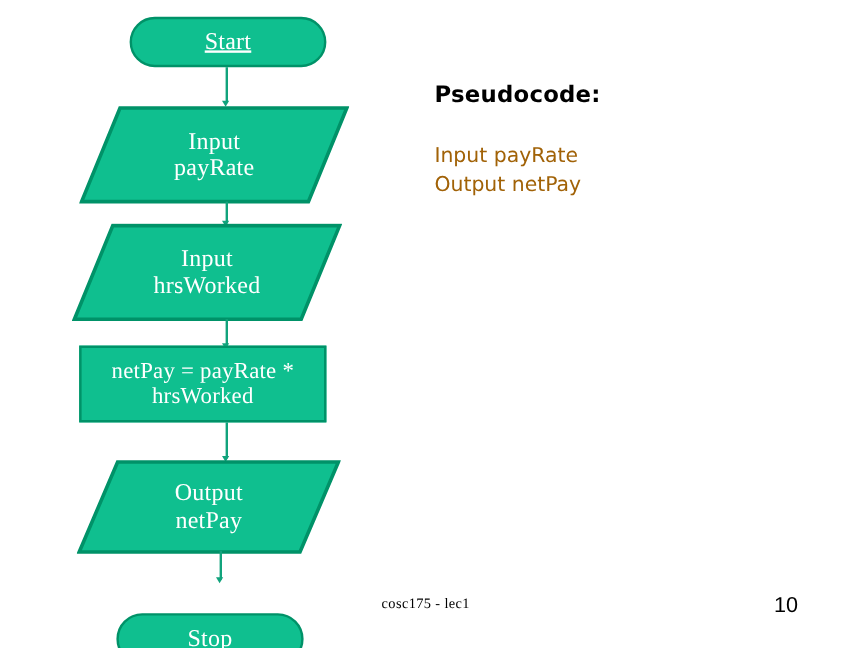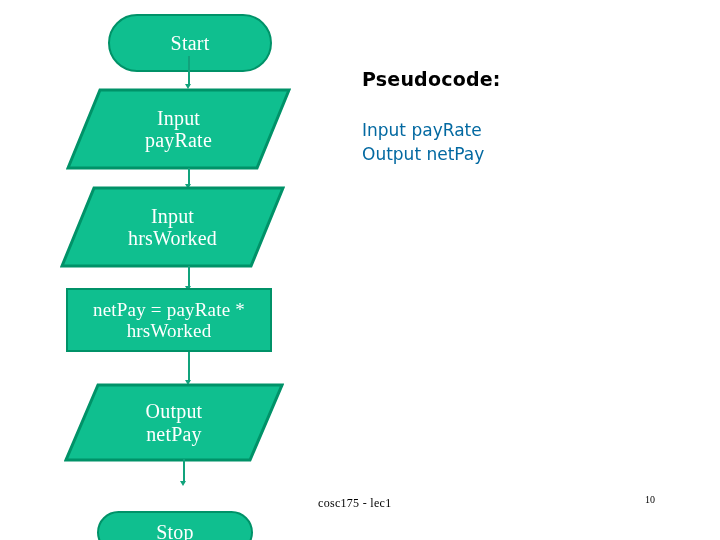--- a/index.html
+++ b/index.html
@@ -104,21 +104,21 @@
     font-family: "DejaVu Sans", sans-serif;
     font-weight: bold;
     font-size: 19px;
     color: #000000;
     margin: 0 0 28px 0;
     letter-spacing: 0.2px;
   }
   #pseudocode-lines {
     font-family: "DejaVu Sans", sans-serif;
     font-size: 17px;
-    color: #0369a1;
+    color: #a16207;
     line-height: 1.44;
     white-space: nowrap;
   }
   #pseudocode-lines .code-line {
     display: block;
   }
 
   
   #footer-label {
     position: absolute;
@@ -126,33 +126,33 @@
     top: 496px;
     font-family: "Liberation Serif", serif;
     font-size: 12px;
     color: #000000;
     letter-spacing: 0.3px;
   }
   #footer-page-number {
     position: absolute;
     left: 645px;
     top: 494px;
-    font-family: Liberation Serif, serif;
-    font-size: 10px;
+    font-family: Liberation Sans, sans-serif;
+    font-size: 18px;
     color: #000000;
   }
 </style>
 </head>
 <body>
 
 <div id="slide">
 
   <div id="flowchart">
 
-    <div class="node terminator" style="left:108px; top:14px; width:164px; height:58px;">
+    <div class="node terminator" style="left:108px; top:14px; width:164px; height:42px;text-decoration:underline;">
       <span>Start</span>
     </div>
 
     <div class="connector" style="left:188px; top:56px; height:29px;"></div>
     <div class="arrowhead" style="left:185px; top:84px;"></div>
 
     <div class="node io" style="left:66px; top:88px; width:225px; height:82px;">
       <svg class="io-shape" viewBox="0 0 225 82" preserveAspectRatio="none">
         <polygon points="34,2 223,2 191,80 2,80" fill="#0FBF8F" stroke="#009268" stroke-width="3"></polygon>
       </svg>

